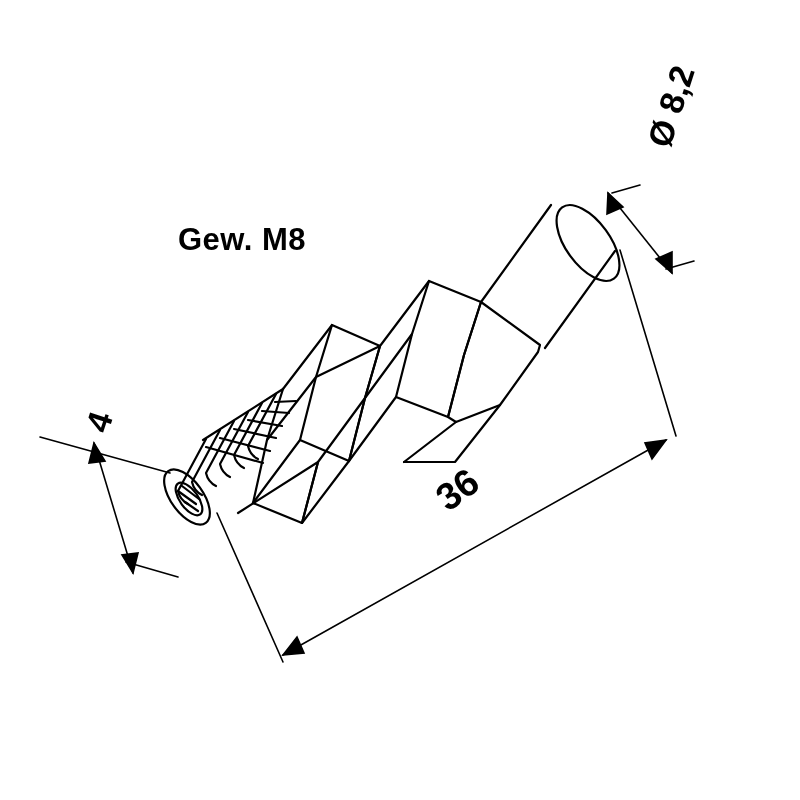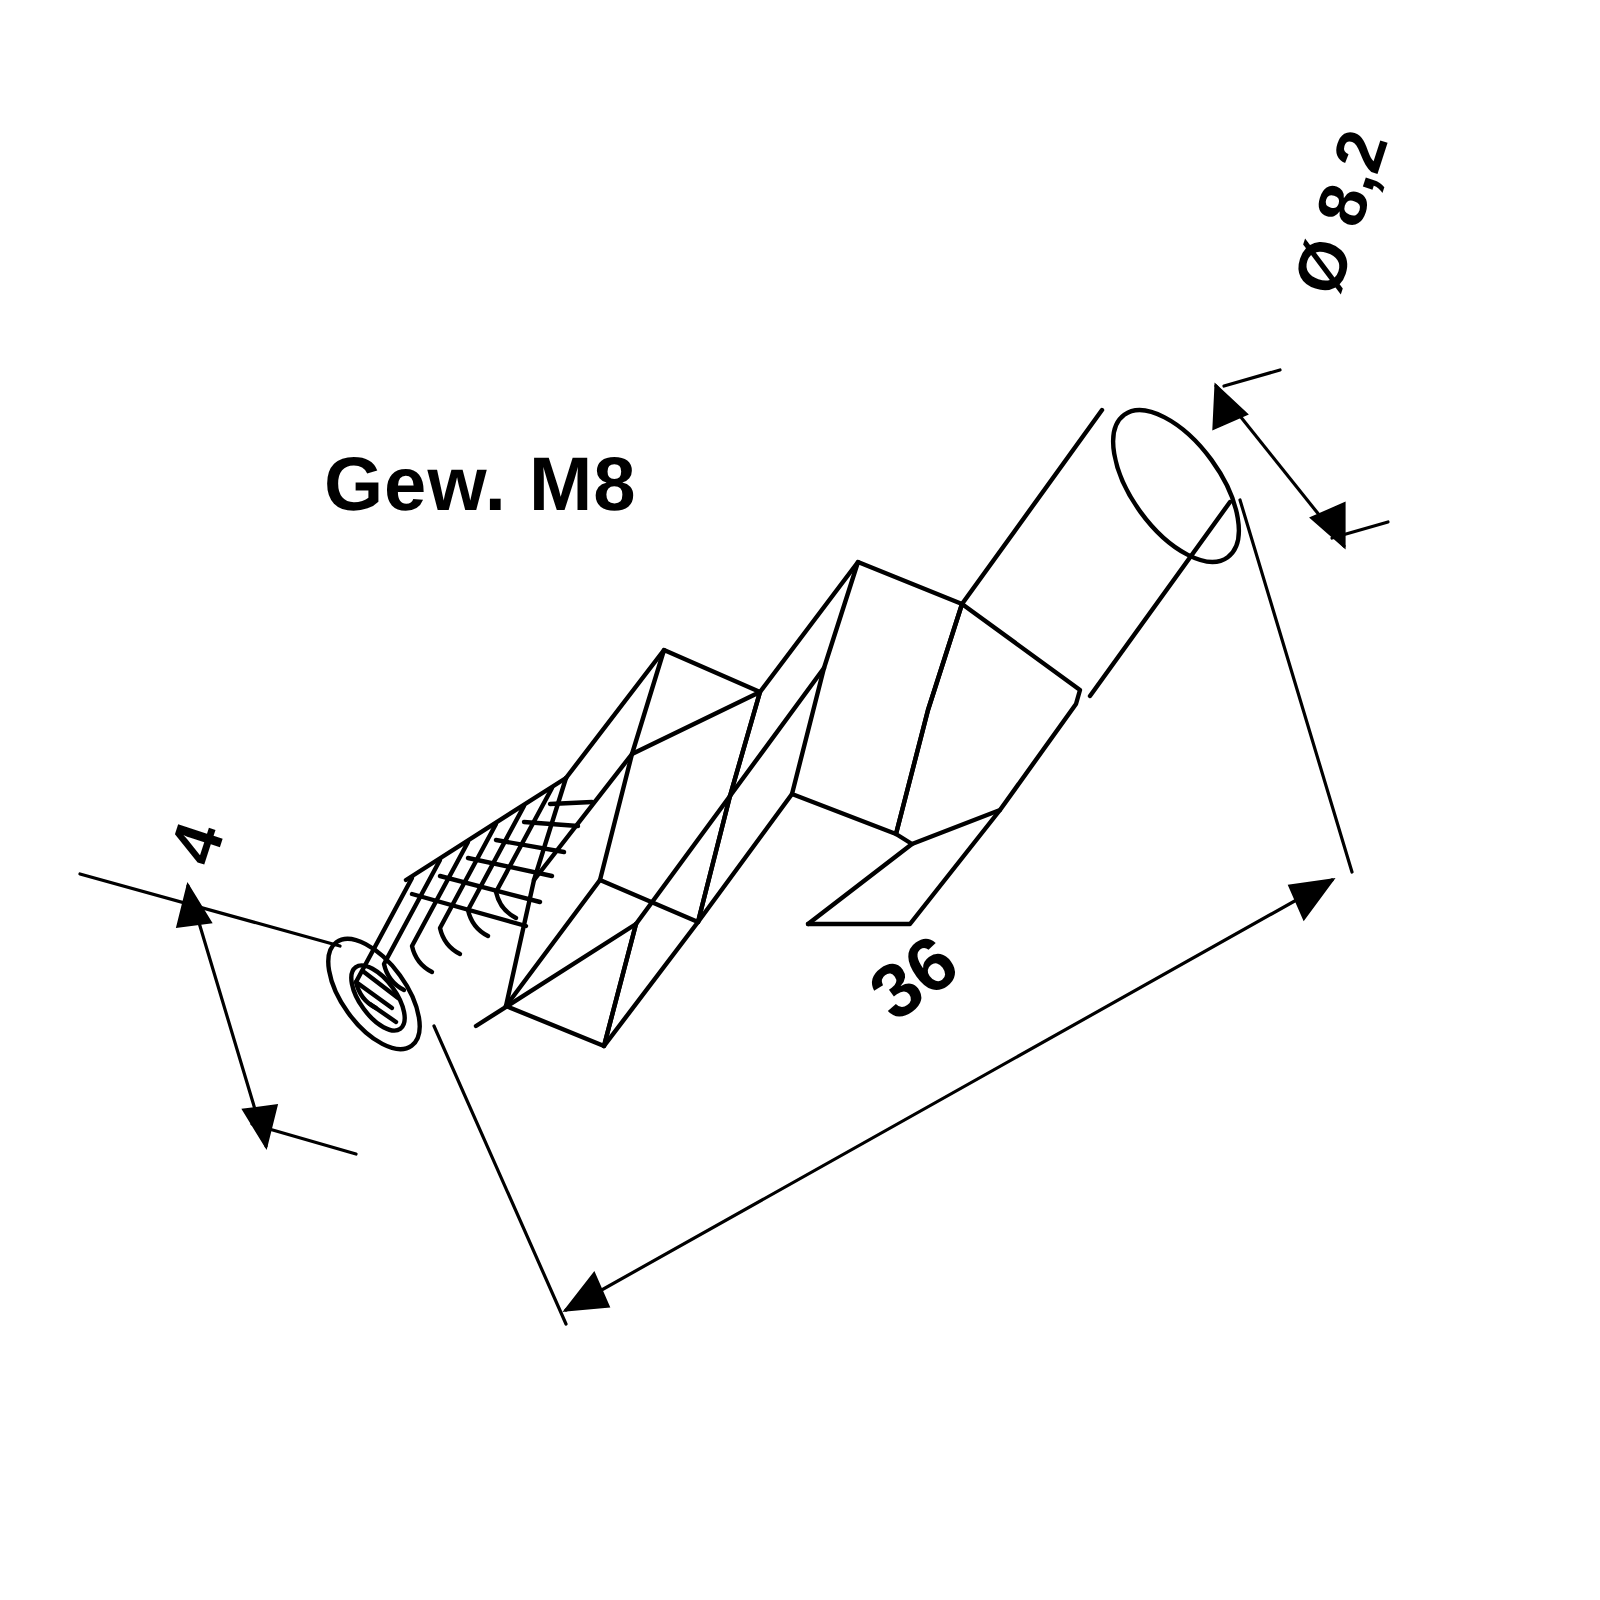--- a/index.html
+++ b/index.html
@@ -24,23 +24,23 @@
   }
   .dim-label {
     position: absolute;
     font-family: "Liberation Sans", sans-serif;
     font-weight: bold;
     color: #000000;
     white-space: nowrap;
     user-select: none;
   }
   #label-thread {
-    left: 162px;
+    left: 178px;
     top: 222px;
-    font-size: 38px;
+    font-size: 31px;
     letter-spacing: 0.5px;
   }
   #label-36 {
     left: 428px;
     top: 485px;
     font-size: 38px;
     transform: rotate(-36deg);
     transform-origin: left top;
   }
   #label-4 {

